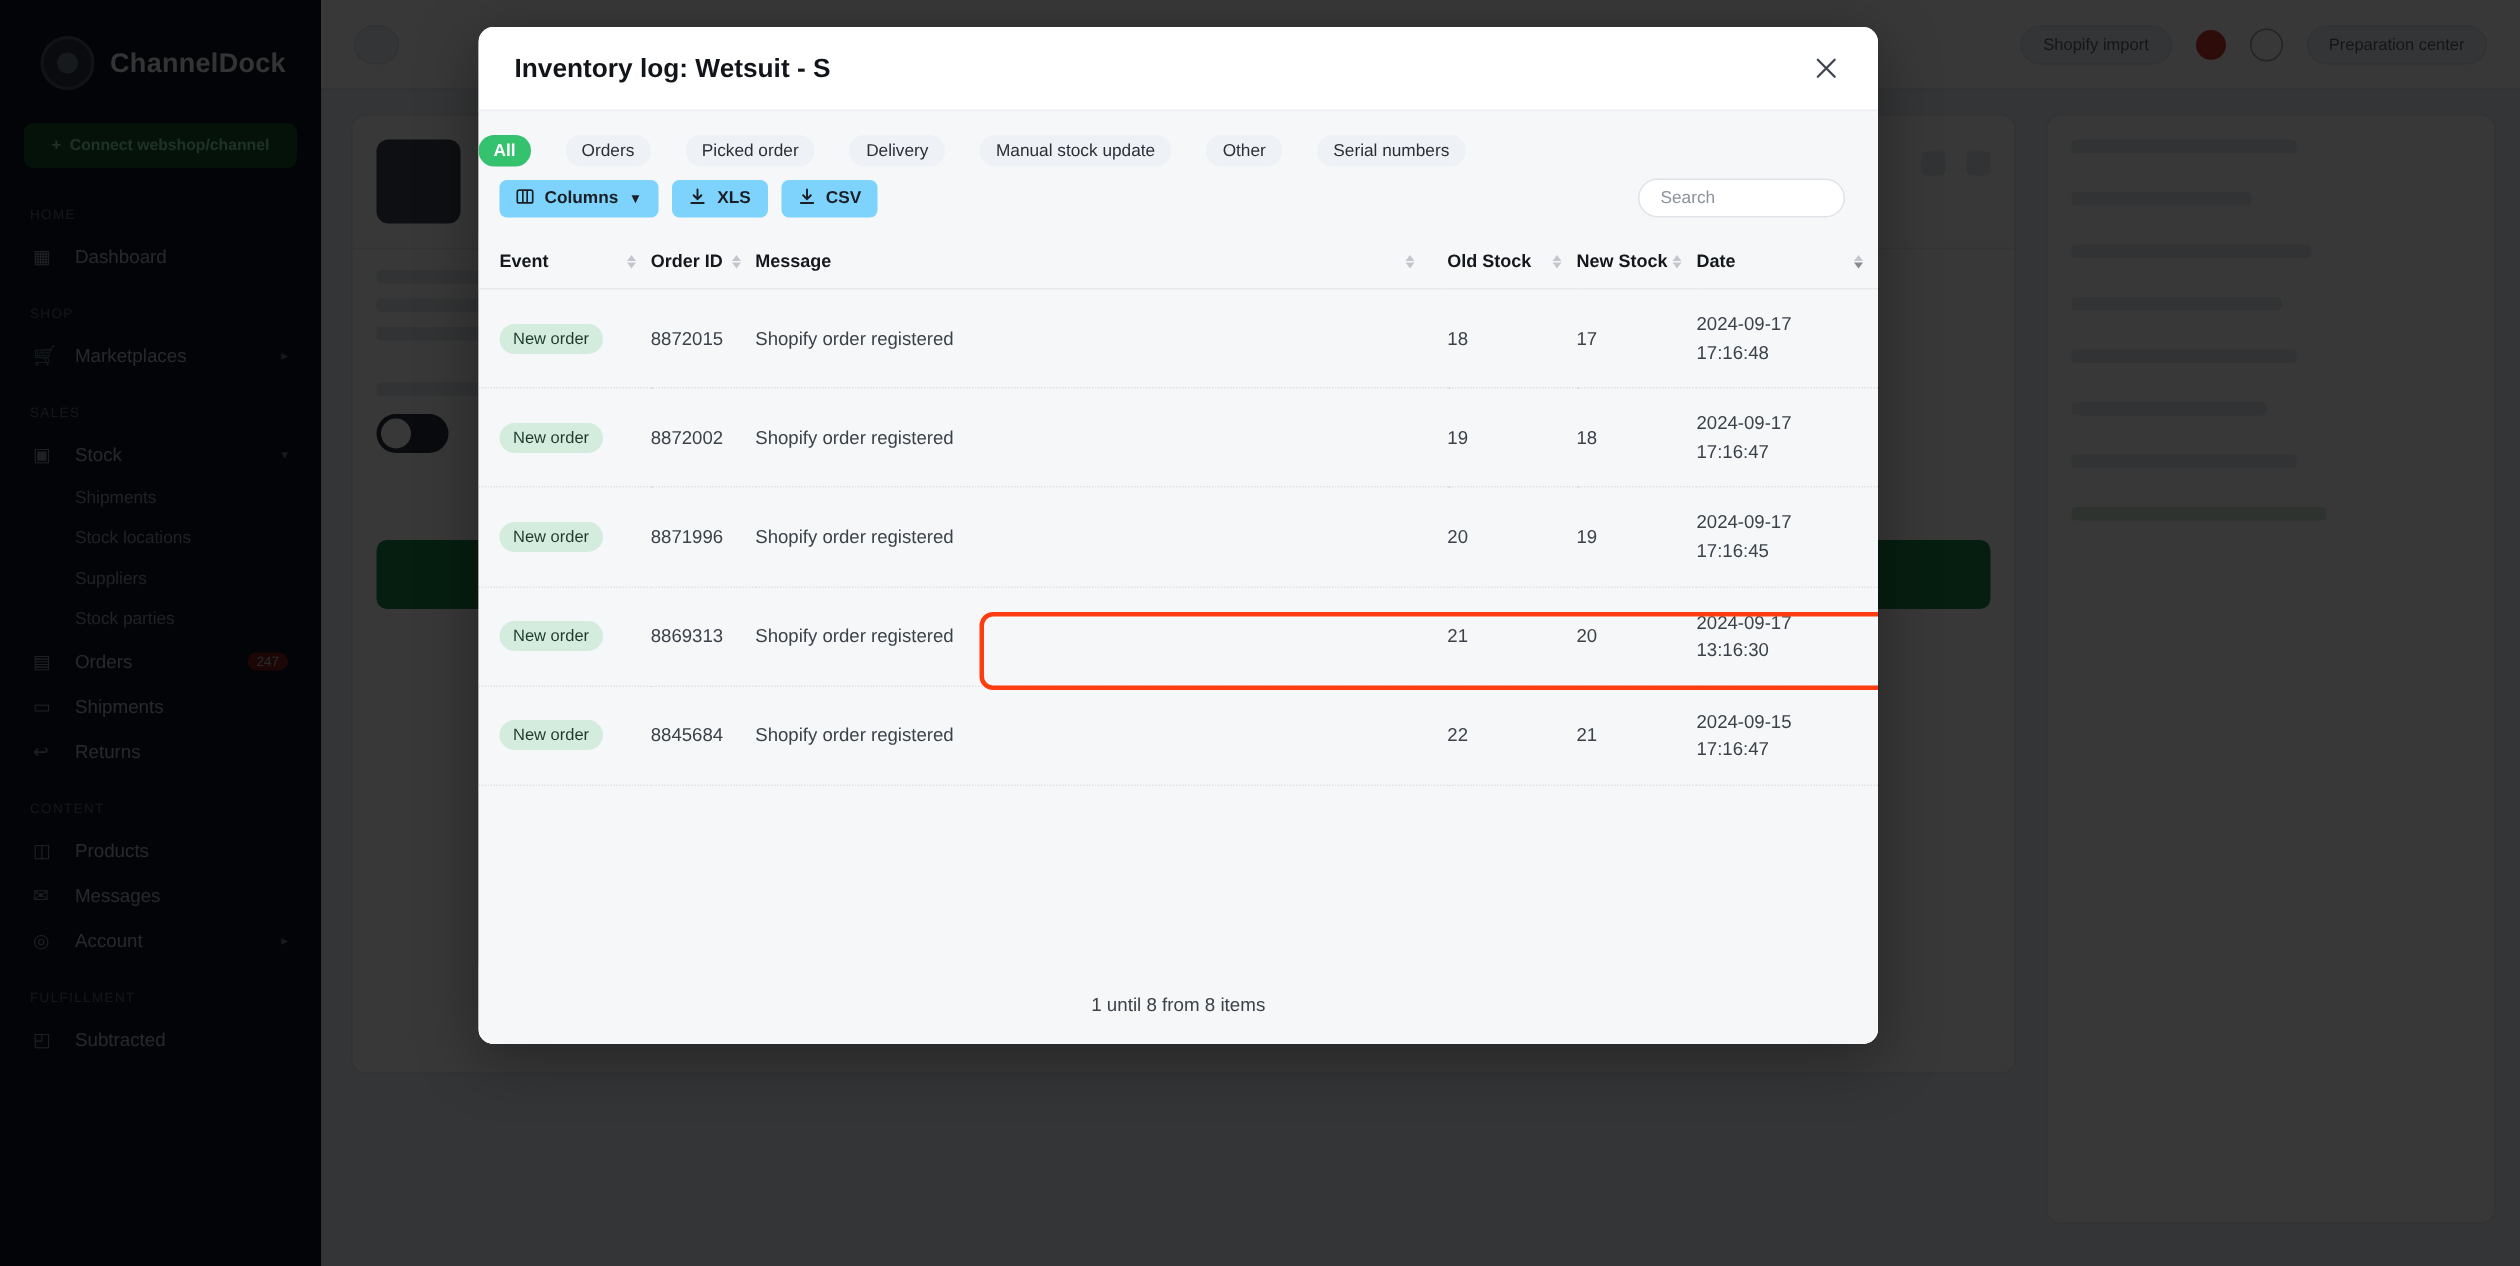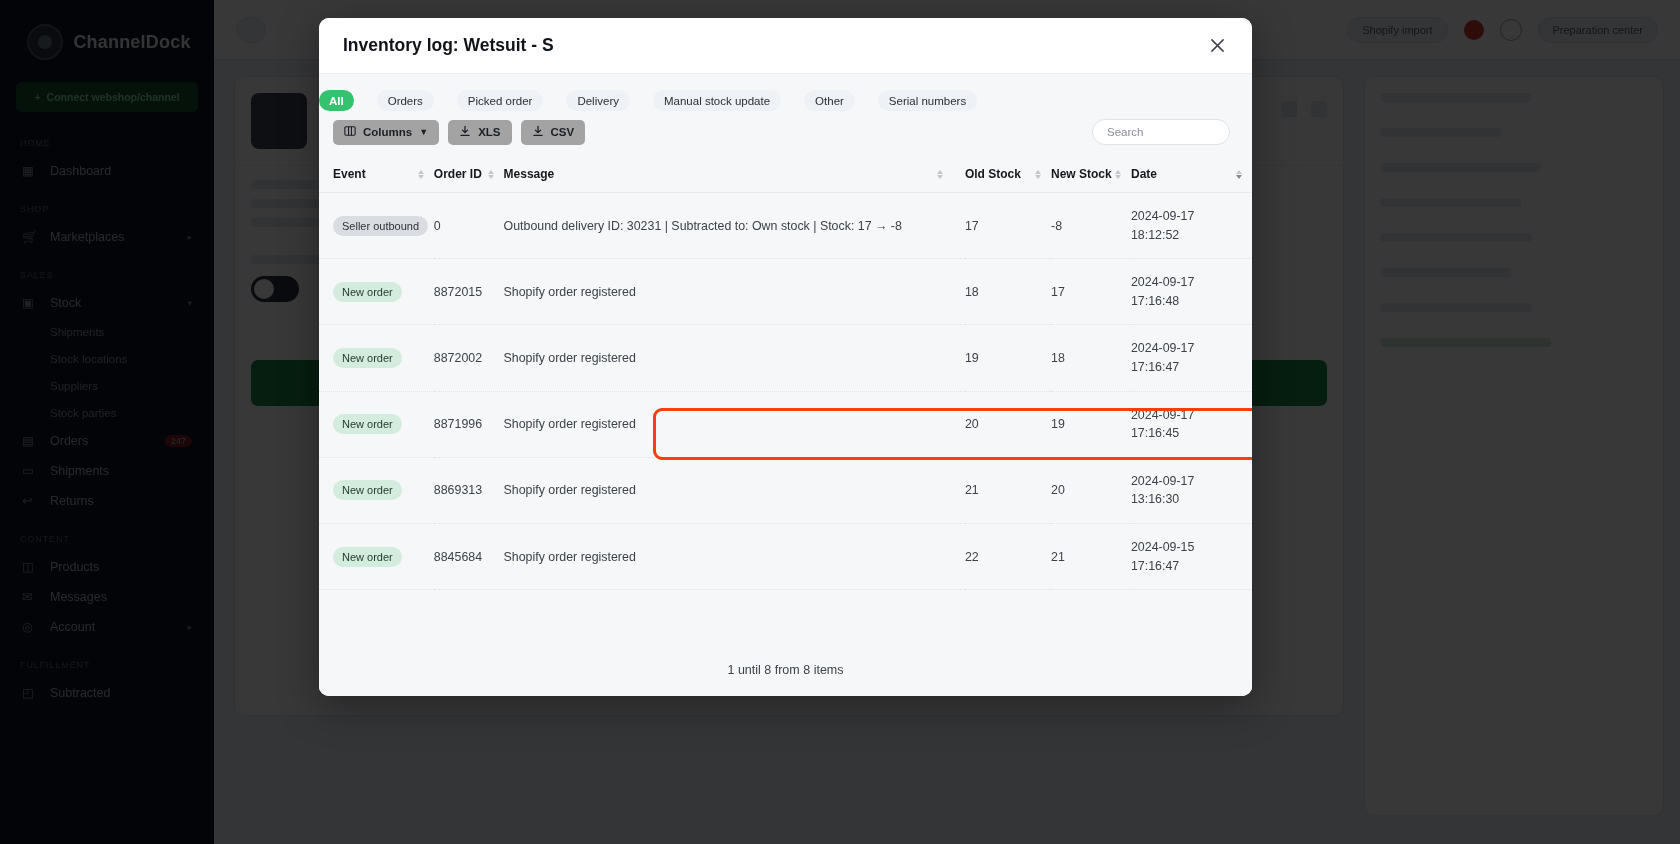--- a/index.html
+++ b/index.html
@@ -90,21 +90,21 @@
     height: 21px; padding: 0 11px; border-radius: 11px;
     display: flex; align-items: center; font-size: 11.5px;
     background: #eef1f5; color: #2b3038; cursor: pointer; white-space: nowrap;
   }
   .chip.active { background: #34c26e; color: #ffffff; font-weight: 600; padding: 0 10px; }
 
   .tools-row {
     display: flex; align-items: center; padding: 2px 22px 12px 14px; gap: 9px;
   }
   .tool-btn {
-    height: 25px; padding: 0 11px; border-radius: 5px; background: #a3a3a3;
+    height: 25px; padding: 0 11px; border-radius: 5px; background: #7dd3fc;
     display: flex; align-items: center; gap: 7px;
     font-size: 11.5px; font-weight: 700; color: #1b1f25; cursor: pointer;
   }
   .tool-btn svg { width: 12px; height: 12px; }
   .search-box {
     margin-left: auto; width: 138px; height: 26px; border-radius: 13px;
     border: 1px solid #dfe3e8; background: #fff; padding: 0 14px;
     font-size: 11.5px; color: #6a727c; outline: none;
     font-family: "Liberation Sans", sans-serif;
   }
@@ -399,33 +399,20 @@
                     <span class="th-lbl">Date</span>
                 <span class="sort-ic on">
                       <i class="up"></i>
                       <i class="dn"></i>
                     </span>
                   </div>
               </th>
             </tr>
           </thead>
           <tbody id="log-body">
-              <tr class="hl">
-                <td class="c-event"><span class="badge gray">Seller outbound</span></td>
-                <td class="c-order">0</td>
-                <td class="c-msg">Outbound delivery ID: 30231 | Subtracted to: Own stock | Stock: 17 → -8</td>
-                <td class="c-old">17</td>
-                <td class="c-new">-8</td>
-                <td class="c-date">
-                  <div class="date-cell">
-                    <div>2024-09-17</div>
-                    <div>18:12:52</div>
-                  </div>
-                </td>
-              </tr>
               <tr>
                 <td class="c-event"><span class="badge green">New order</span></td>
                 <td class="c-order">8872015</td>
                 <td class="c-msg">Shopify order registered</td>
                 <td class="c-old">18</td>
                 <td class="c-new">17</td>
                 <td class="c-date">
                   <div class="date-cell">
                     <div>2024-09-17</div>
                     <div>17:16:48</div>

